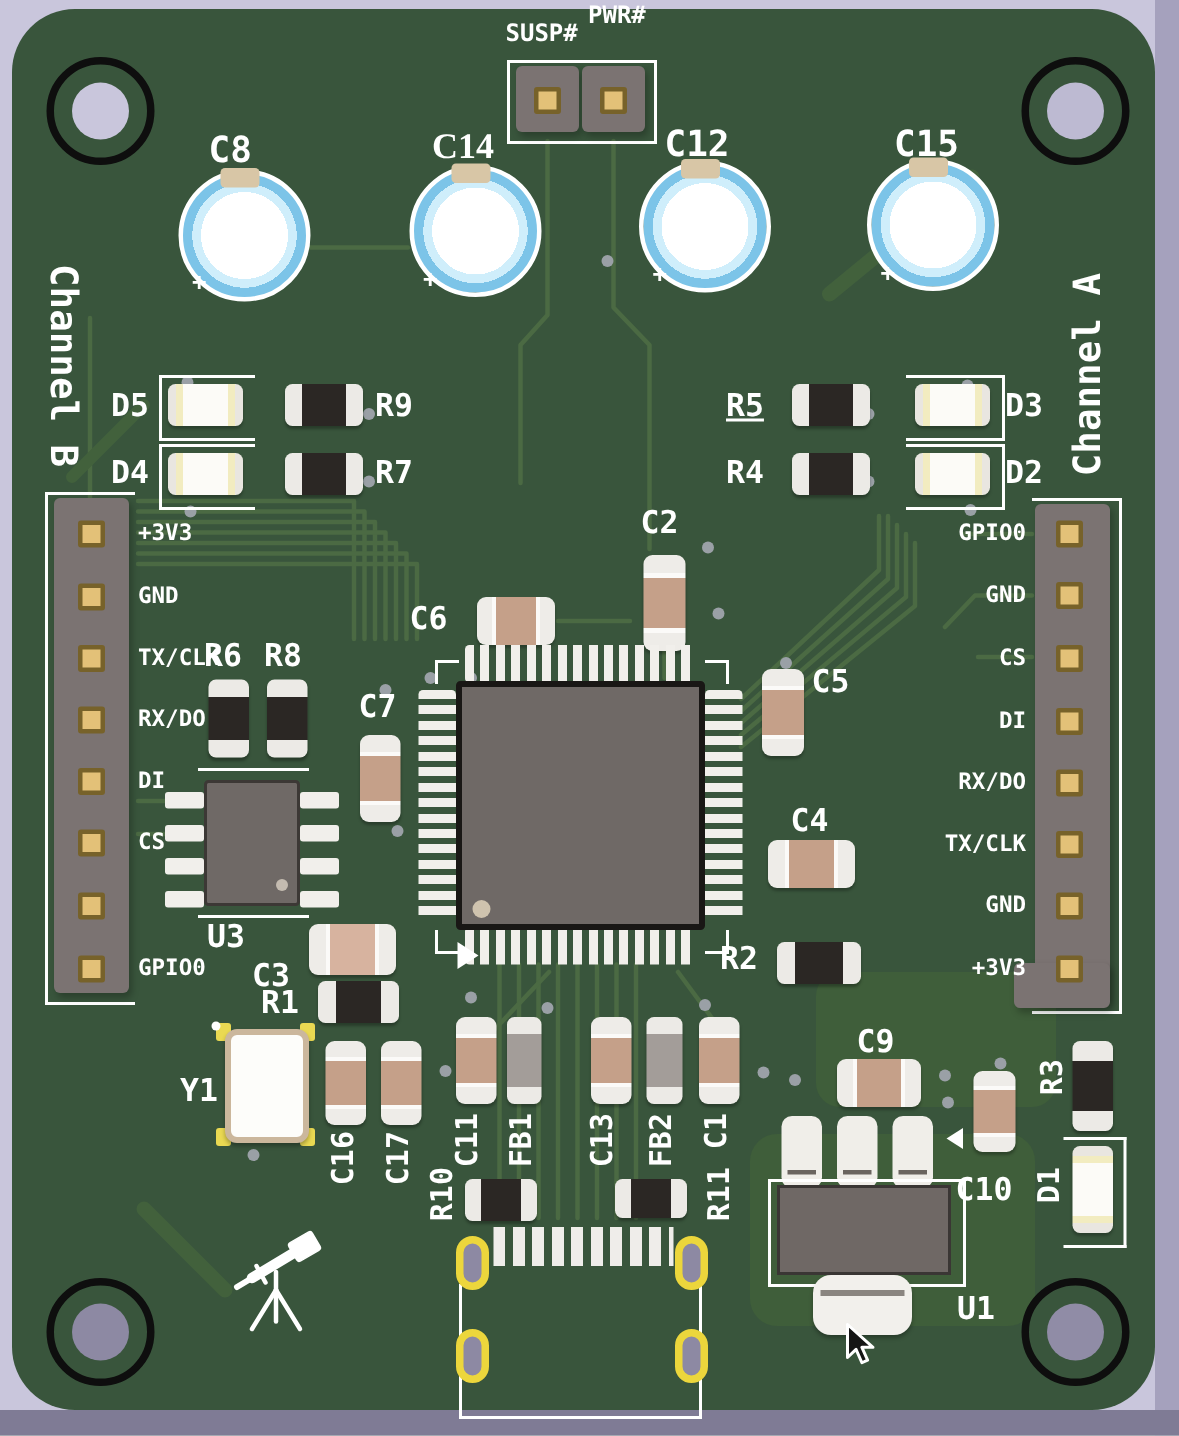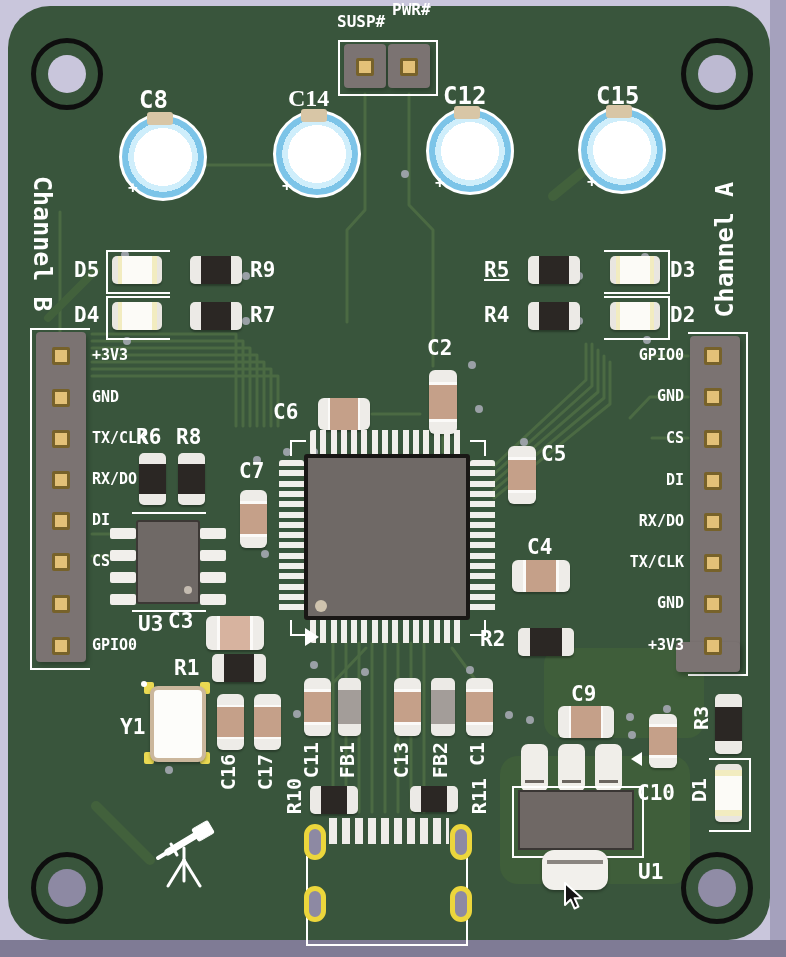--- a/index.html
+++ b/index.html
@@ -253,21 +253,21 @@
   <div class="abs spin" style="left:110px;top:572px;"></div>
   <div class="abs spin" style="left:110px;top:594px;"></div>
   <div class="abs spin" style="left:200px;top:528px;"></div>
   <div class="abs spin" style="left:200px;top:550px;"></div>
   <div class="abs spin" style="left:200px;top:572px;"></div>
   <div class="abs spin" style="left:200px;top:594px;"></div>
   <div class="abs soic" style="left:136px;top:520px;width:64px;height:84px;"></div>
   <div class="abs dot" style="left:184px;top:586px;width:8px;height:8px;background:#c4bbb0;"></div>
   <span class="abs lbl s21" style="left:138px;top:614px;">U3</span>
 
-  <span class="abs lbl s21" style="left:168px;top:611px;">C3</span>
+  <span class="abs lbl s21" style="left:168px;top:640px;">C3</span>
   <div class="abs cap-h" style="left:206px;top:616px;width:58px;height:34px;--mid:#d7b39f;"></div>
   <span class="abs lbl s21" style="left:174px;top:658px;">R1</span>
   <div class="abs res-h" style="left:212px;top:654px;width:54px;height:28px;"></div>
   <span class="abs lbl s21" style="left:480px;top:629px;">R2</span>
   <div class="abs res-h" style="left:518px;top:628px;width:56px;height:28px;"></div>
   <div class="abs cap-v" style="left:508px;top:446px;width:28px;height:58px;"></div>
   <span class="abs lbl s21" style="left:541px;top:444px;">C5</span>
   <span class="abs lbl s21" style="left:527px;top:537px;">C4</span>
   <div class="abs cap-h" style="left:512px;top:560px;width:58px;height:32px;"></div>
 

